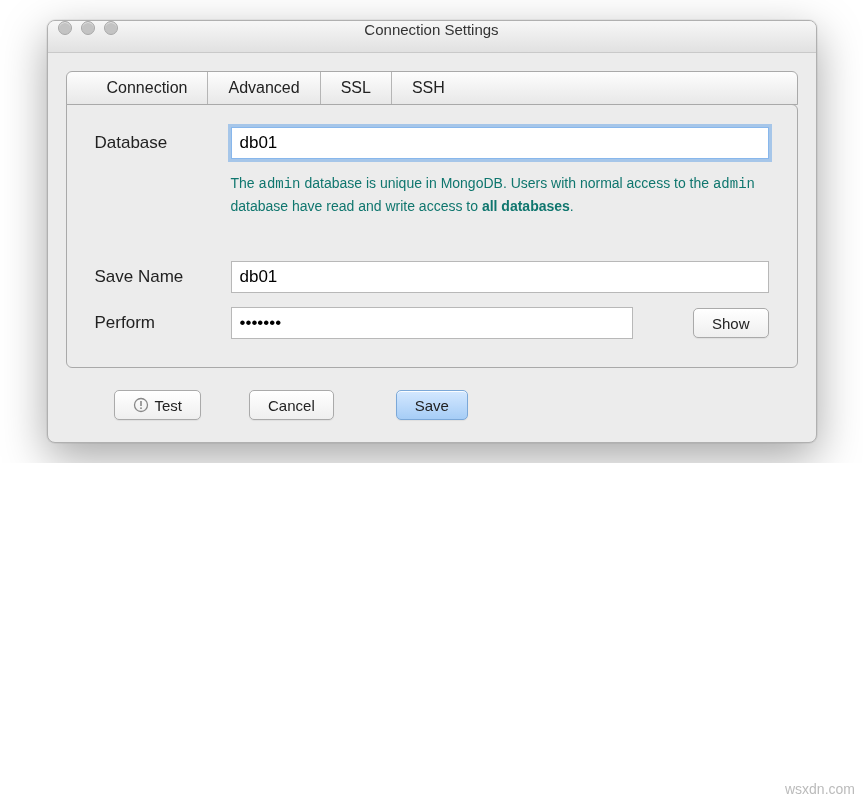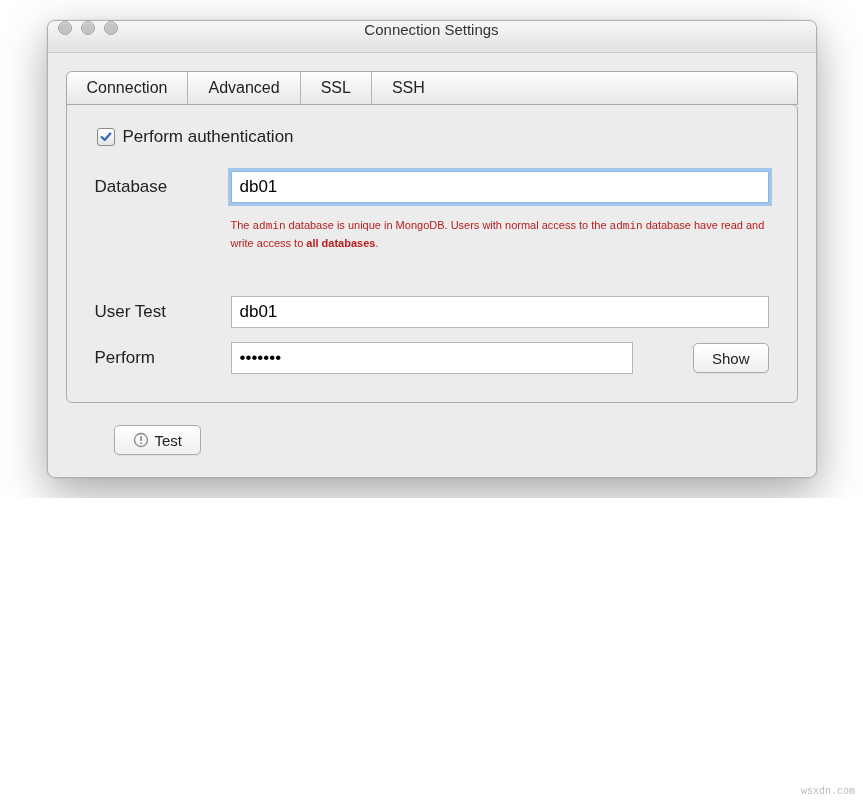--- a/index.html
+++ b/index.html
@@ -54,20 +54,21 @@
       display: flex;
       align-items: stretch;
       border: 1px solid #a9a9a9;
       border-top-left-radius: 6px;
       border-top-right-radius: 6px;
       background: linear-gradient(#fdfdfd, #e8e8e8);
       height: 34px;
       margin-bottom: -1px;
       position: relative;
       z-index: 2;
+      padding-left: 20px;
     }
     .tab {
       display: flex;
       align-items: center;
       justify-content: center;
       padding: 0 20px;
       font-size: 16px;
       color: #222;
       border-right: 1px solid #b5b5b5;
       cursor: default;
@@ -121,23 +122,23 @@
       background: #fff;
       font-family: inherit;
     }
     .input.focused {
       border: 1px solid #88b7ec;
       box-shadow: 0 0 0 3px rgba(109,167,232,0.55);
       outline: none;
     }
     .helptext {
       grid-column: 2;
-      font-size: 11px;
+      font-size: 14px;
       line-height: 1.55;
-      color: #b91c1c;
+      color: #0f766e;
       margin-bottom: 30px;
     }
     .helptext code { font-family: "Courier New", monospace; }
     .helptext .bold { font-weight: bold; }
     .pwrow {
       display: flex;
       gap: 12px;
       align-items: center;
     }
     .pwrow .input { flex: 1; }
@@ -168,23 +169,23 @@
       margin-top: 22px;
     }
     .footer-right { display: flex; gap: 14px; }
     .warn-icon {
       width: 16px; height: 16px;
       display: inline-flex; align-items: center; justify-content: center;
     }
     .watermark {
       position: fixed;
       bottom: 6px; right: 8px;
-      font-size: 10px;
+      font-size: 14px;
       color: #bbb;
-      font-family: Liberation Mono, monospace;
+      font-family: Liberation Sans, sans-serif;
     }
   </style>
 </head>
 <body>
 
 <div class="window">
   <div class="titlebar">
     <div class="traffic-lights">
       <div class="light"></div>
       <div class="light"></div>
@@ -196,39 +197,31 @@
   <div class="content">
     <div class="tabbar">
       <div class="tab">Connection</div>
       <div class="tab">Advanced</div>
       <div class="tab">SSL</div>
       <div class="tab">SSH</div>
     </div>
 
     <div class="panel">
 
-      <div class="check-row">
-        <div class="checkbox">
-          <svg viewBox="0 0 16 16">
-            <path d="M3 8 L6.5 11.5 L13 4" stroke="#2f63c0" stroke-width="2.4" fill="none" stroke-linecap="round" stroke-linejoin="round"></path>
-          </svg>
-        </div>
-        <span class="label">Perform authentication</span>
-      </div>
 
       <div class="form-grid">
 
         <div class="label">Database</div>
         <input class="input focused" type="text" value="db01" style="">
 
         <div class="helptext">
           <span>The </span><code>admin</code><span> database is unique in MongoDB. Users with normal access to the </span><code>admin</code><span> database have read and write access to </span><span class="bold">all databases</span><span>.</span>
         </div>
 
-        <div class="label">User Test</div>
+        <div class="label">Save Name</div>
         <input class="input" type="text" value="db01" style="">
 
         <div class="label">Perform</div>
         <div class="pwrow">
           <input class="input" type="text" value="•••••••" style="">
           <button class="btn">Show</button>
         </div>
 
       </div>
     </div>
@@ -237,18 +230,22 @@
       <button class="btn">
         <span class="warn-icon">
           <svg viewBox="0 0 16 16">
               <circle cx="8" cy="8" r="6.5" fill="none" stroke="#888" stroke-width="1.3"></circle>
               <rect x="7.2" y="4" width="1.6" height="5" fill="#888"></rect>
               <rect x="7.2" y="10.4" width="1.6" height="1.6" fill="#888"></rect>
             </svg>
         </span>
         <span>Test</span>
       </button>
+      <div class="footer-right">
+        <button class="btn">Cancel</button>
+        <button class="btn primary">Save</button>
+      </div>
     </div>
 
   </div>
 </div>
 
 <div class="watermark">wsxdn.com</div>
 
 </body></html>

